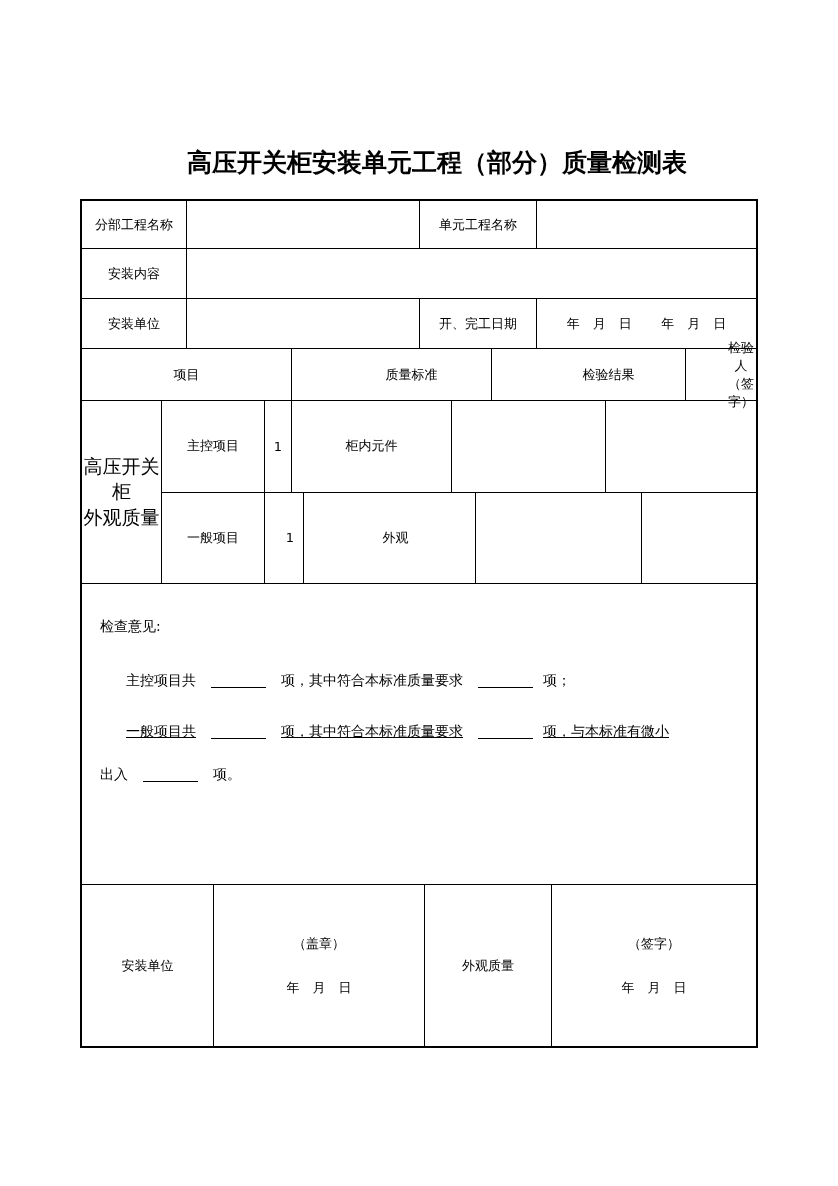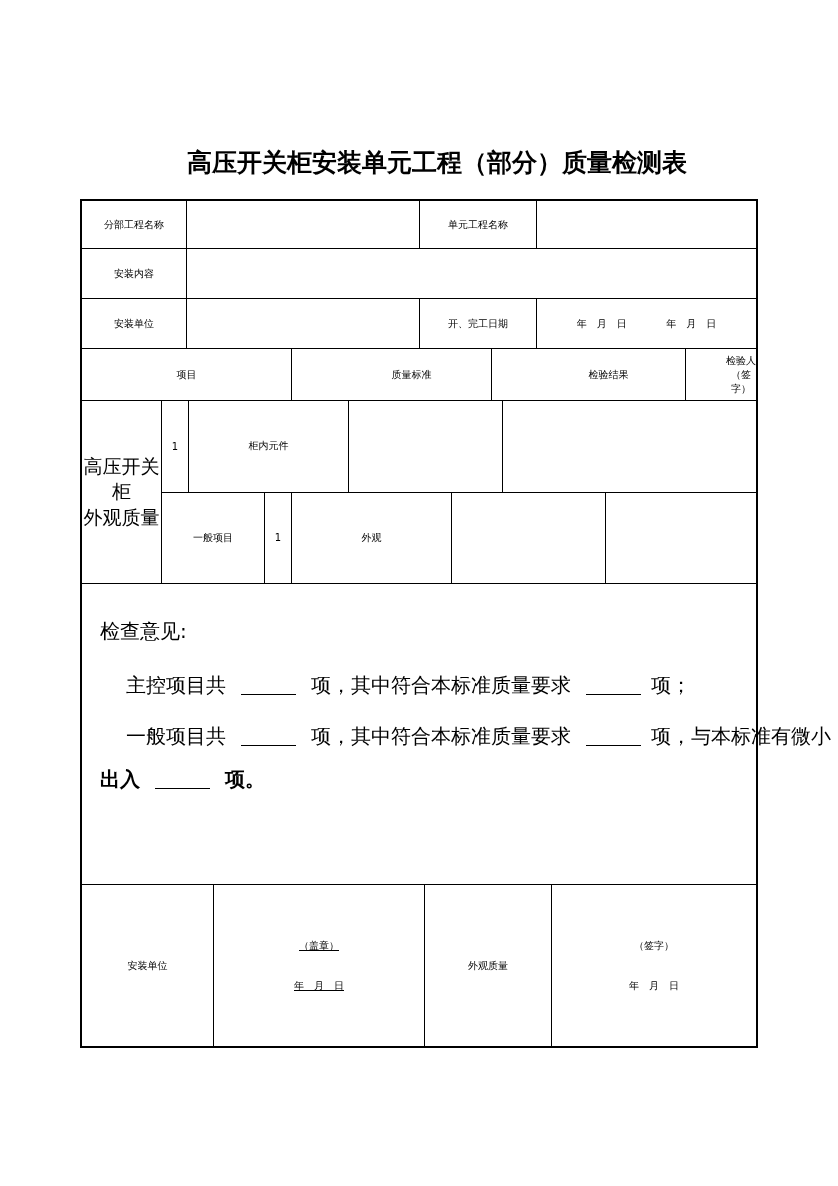--- a/index.html
+++ b/index.html
@@ -34,50 +34,50 @@
     display:flex;
     box-sizing:border-box;
     border-bottom:1px solid #000;
   }
   .cell{
     box-sizing:border-box;
     border-right:1px solid #000;
     display:flex;
     align-items:center;
     justify-content:center;
-    font-size:10px;
+    font-size:13px;
     text-align:center;
   }
   .cell.last{border-right:none;}
   .r1{height:48px;}
   .r2{height:50px;font-family:Liberation Mono, monospace;}
   .r3{height:50px;}
   .r4{height:52px;gap:40px;}
   .rblock{height:183px;}
   .r7{height:301px;position:relative;display:block;}
   .r8{flex:1;border-bottom:none;}
   .w105{width:105px;}
   .w233{width:233px;}
   .w117{width:117px;}
   .w210{width:210px;}
   .w160{width:160px;}
   .w154{width:154px;}
   .w80{width:80px;}
   .w103{width:103px;}
   .w27{width:27px;}
   .w132{width:132px;}
-  .w211{width:211px;text-decoration:underline;}
+  .w211{width:211px;}
   .w127{width:127px;}
   .flex1{flex:1;}
   .subcol{display:flex;flex-direction:column;flex:1;}
   .subrow{display:flex;flex:1;box-sizing:border-box;border-bottom:1px solid #000;}
-  .subrow.last{border-bottom:none;}
+  .subrow.last{border-bottom:none;gap:12px;}
   .grouplabel{font-size:19px;line-height:1.35;}
   .datecell{justify-content:space-evenly;}
-  .opinion-line{position:absolute;font-size:20px;white-space:nowrap;}
+  .opinion-line{position:absolute;font-size:14px;white-space:nowrap;}
   .blank{
     display:inline-block;
     width:55px;height:15px;
     border-bottom:1px solid #000;
     margin:0 15px -3px 15px;
   }
   .blank.tight{margin-right:10px;}
   .stackcell{flex-direction:column;gap:26px;}
 </style>
 </head>
@@ -120,44 +120,45 @@
 
     <div class="row rblock">
       <div class="cell w80 grouplabel">
         <div>
           <div>高压开关柜</div>
           <div>外观质量</div>
         </div>
       </div>
       <div class="subcol">
         <div class="subrow">
+          <div class="cell w103">主控项目</div>
           <div class="cell w27">1</div>
           <div class="cell w160">柜内元件</div>
           <div class="cell w154"></div>
           <div class="cell flex1 last"></div>
         </div>
         <div class="subrow last">
           <div class="cell w103">一般项目</div>
           <div class="cell w27">1</div>
           <div class="cell w160">外观</div>
           <div class="cell w154"></div>
           <div class="cell flex1 last"></div>
         </div>
       </div>
     </div>
 
     <div class="row r7">
       <div class="opinion-line" style="left:18px;top:34px;">检查意见:</div>
       <div class="opinion-line" style="left:44px;top:88px;">
         <span>主控项目共</span><span class="blank"></span><span>项，其中符合本标准质量要求</span><span class="blank tight"></span><span>项；</span>
       </div>
-      <div class="opinion-line" style="left:44px;top:139px;">
+      <div class="opinion-line" style="left:44px;top:139px;text-decoration:underline;">
         <span>一般项目共</span><span class="blank"></span><span>项，其中符合本标准质量要求</span><span class="blank tight"></span><span>项，与本标准有微小</span>
       </div>
-      <div class="opinion-line" style="left:18px;top:182px;font-weight:bold;">
+      <div class="opinion-line" style="left:18px;top:182px;">
         <span>出入</span><span class="blank"></span><span>项。</span>
       </div>
     </div>
 
     <div class="row r8">
       <div class="cell w132">安装单位</div>
       <div class="cell w211 stackcell">
         <span>（盖章）</span>
         <span>年　月　日</span>
       </div>

